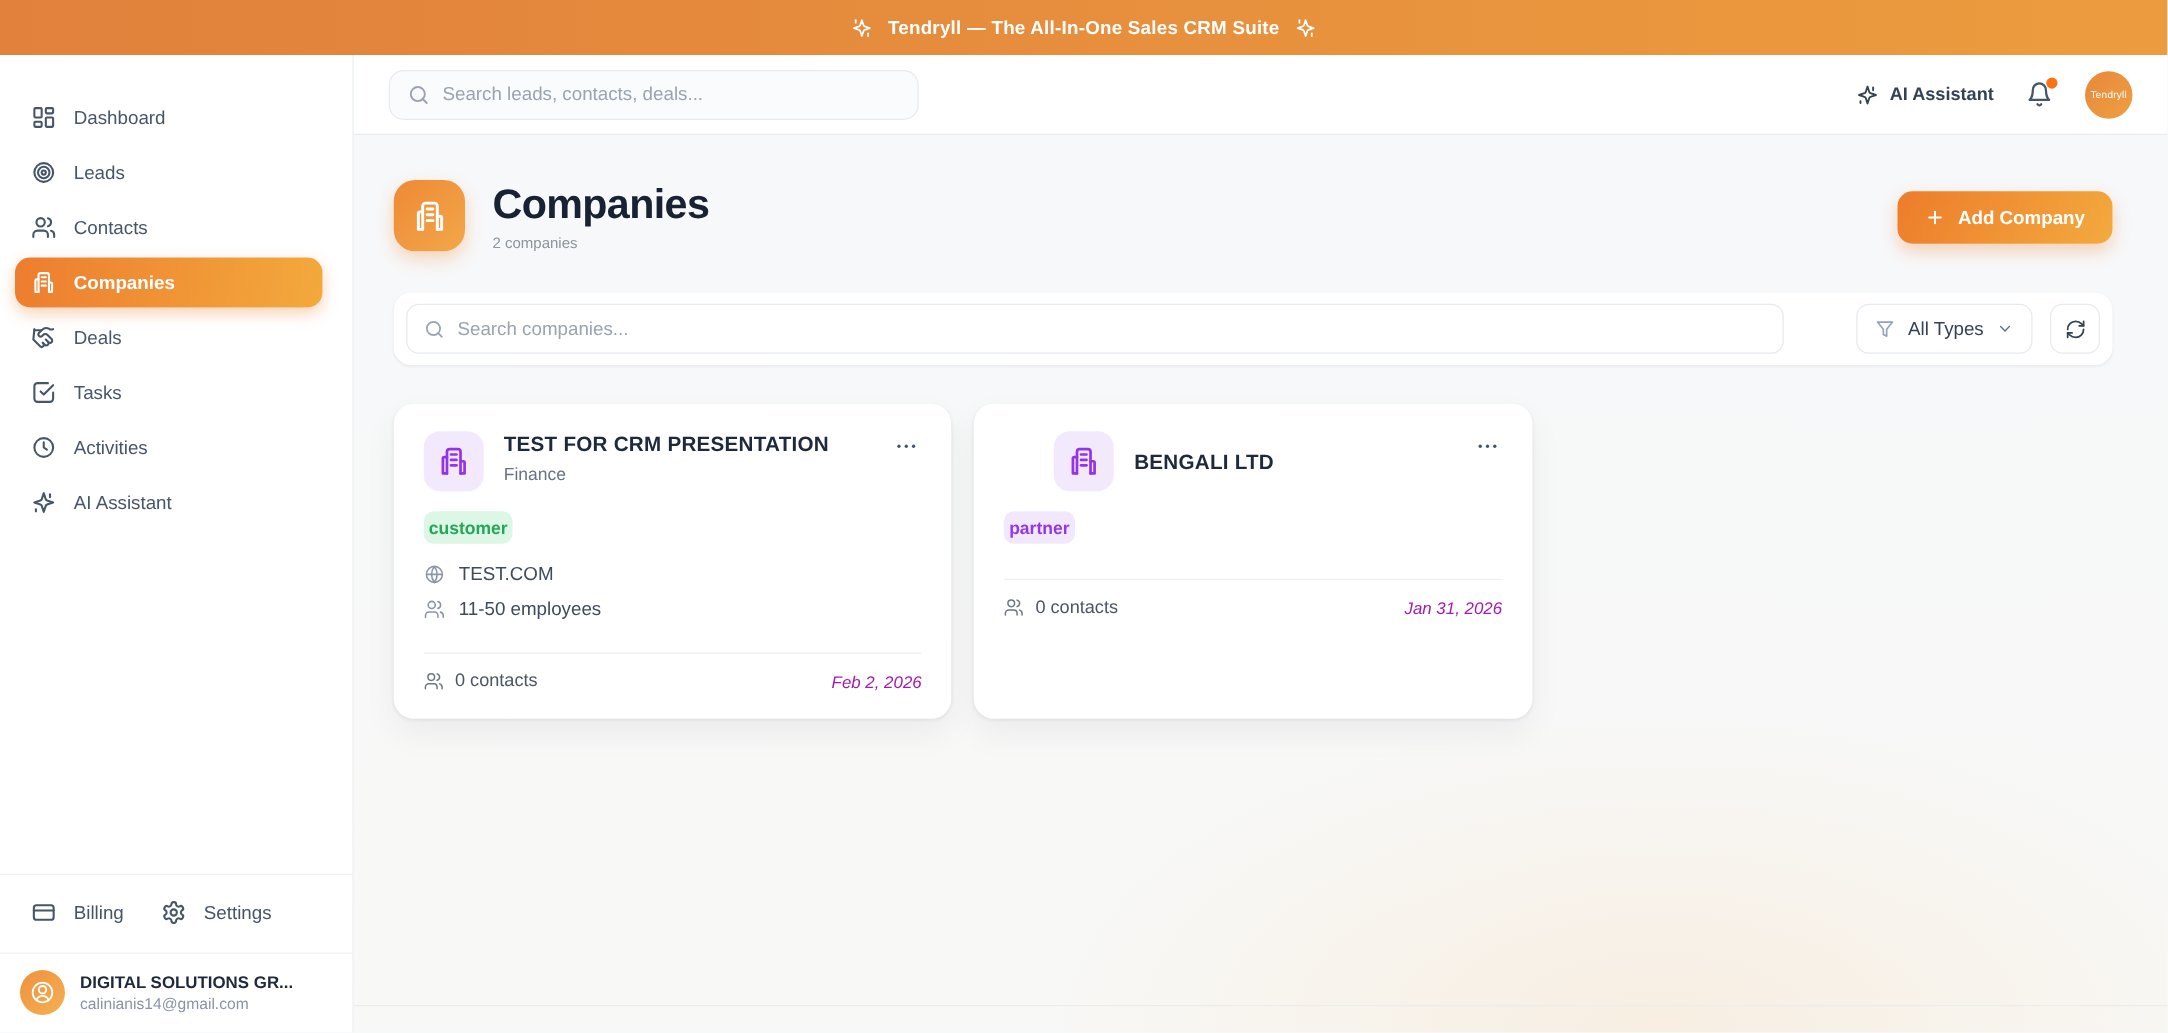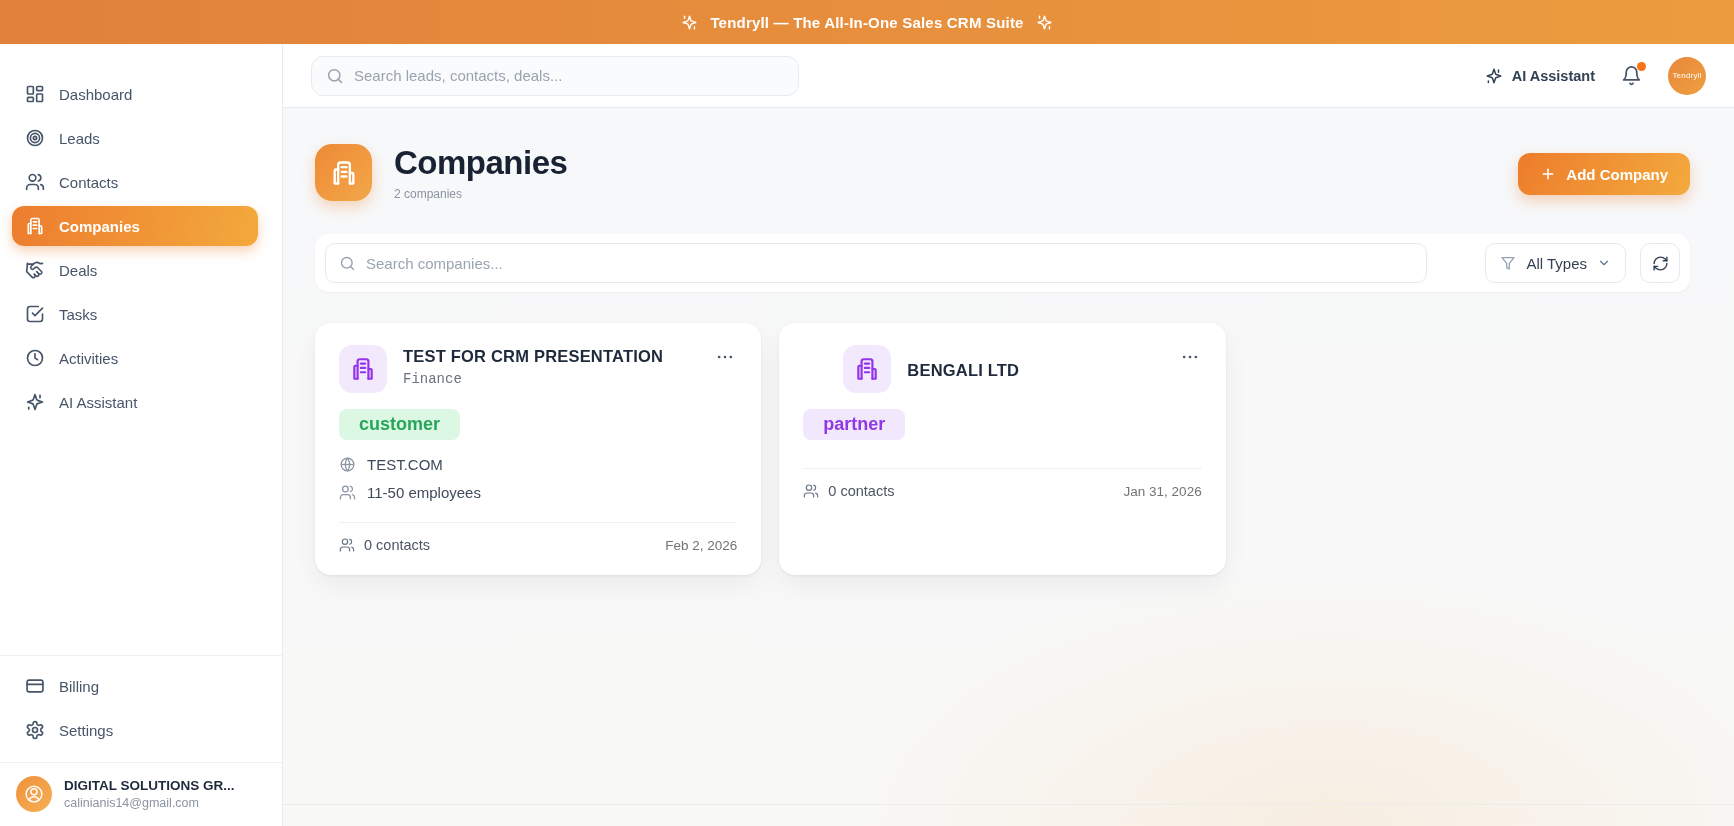--- a/index.html
+++ b/index.html
@@ -19,34 +19,34 @@
     display:flex; flex-direction:column; flex:none; }
   .nav { padding:30px 24px 0 12px; display:flex; flex-direction:column; gap:4px; }
   .nav-item { display:flex; align-items:center; gap:14px; height:40px; padding:0 13px;
     border-radius:12px; color:#475569; font-size:15px; font-weight:500; cursor:pointer; }
   .nav-item .icw { color:#475569; }
   .nav-item.active { background:linear-gradient(100deg,#ed7d2f,#f3a93c); color:#fff; font-weight:600;
     box-shadow:0 5px 12px rgba(237,125,47,.35); }
   .nav-item.active .icw { color:#fff; }
   .sidebar-spacer { flex:1; }
   .sidebar-bottom { border-top:1px solid #eef1f4; padding:10px 24px 12px 12px;
-    display:flex; flex-direction:column; gap:4px; }
+    display:flex; gap:4px; }
   .user-card { border-top:1px solid #eef1f4; padding:13px 16px 14px; display:flex; align-items:center; gap:12px; }
   .user-avatar { width:36px; height:36px; border-radius:50%; flex:none;
     background:linear-gradient(135deg,#ef913d,#f6b054); color:#fff;
     display:flex; align-items:center; justify-content:center; }
   .user-meta { min-width:0; }
   .user-name { font-size:13.5px; font-weight:700; color:#1e293b; white-space:nowrap; }
   .user-email { font-size:12.5px; color:#8a94a4; margin-top:3px; white-space:nowrap; }
 
   
   .main { flex:1; min-width:0; display:flex; flex-direction:column; }
   .topbar { height:64px; background:#fff; border-bottom:1px solid #e8ebef;
     display:flex; align-items:center; padding:0 28px; flex:none; }
-  .global-search { width:488px; height:40px; background:#fafbfc; border:1px solid #e7eaef;
+  .global-search { width:424px; height:40px; background:#fafbfc; border:1px solid #e7eaef;
     border-radius:12px; display:flex; align-items:center; gap:10px; padding:0 14px; color:#9aa3b0; }
   .global-search input { flex:1; border:none; outline:none; background:transparent;
     font-size:15px; color:#334155; font-family:inherit; }
   .global-search input::placeholder { color:#9aa3b0; }
   .topbar-right { margin-left:auto; display:flex; align-items:center; gap:26px; }
   .ai-btn { display:flex; align-items:center; gap:9px; color:#334155;
     font-size:14.5px; font-weight:600; cursor:pointer; background:none; border:none; font-family:inherit; }
   .bell-wrap { position:relative; color:#475569; cursor:pointer; background:none; border:none; }
   .bell-dot { position:absolute; top:-3px; right:-4px; width:9px; height:9px;
     border-radius:50%; background:#f97316; }
@@ -97,36 +97,36 @@
   .cards { margin-top:31px; display:grid; grid-template-columns:repeat(3,1fr); gap:18px; }
   .card { background:#fff; border-radius:16px; padding:22px 24px; height:252px;
     display:flex; flex-direction:column;
     box-shadow:0 1px 3px rgba(16,24,40,.07), 0 12px 26px rgba(16,24,40,.05); }
   .card-head { display:flex; gap:16px; }
   .card-head.top { align-items:flex-start; }
   .card-head.center { align-items:center;padding-left:40px; }
   .co-tile { width:48px; height:48px; border-radius:13px; background:#f3e9fd; color:#9333ea;
     flex:none; display:flex; align-items:center; justify-content:center; }
   .co-name { font-size:16.5px; font-weight:700; color:#1e293b; letter-spacing:.2px; margin-top:2px; }
-  .co-industry { font-size:14px; color:#687382; margin-top:5px;font-family:Liberation Mono, monospace; }
+  .co-industry { font-size:14px; color:#687382; margin-top:5px; }
   .card-menu { margin-left:auto; color:#475569; background:none; border:none; cursor:pointer; padding:2px; }
-  .badge { margin-top:16px; align-self:flex-start; padding:5px 20px; border-radius:8px;
-    font-size:18px; font-weight:600; }
+  .badge { margin-top:16px; align-self:flex-start; padding:5px 4px; border-radius:8px;
+    font-size:14px; font-weight:600; }
   .badge.customer { background:#dcf7e3; color:#27a65a; }
   .badge.partner { background:#f1e8fd; color:#9138e6; }
   .details { margin-top:16px; display:flex; flex-direction:column; gap:11px; }
   .detail-row { display:flex; align-items:center; gap:11px; color:#3f4a5a; font-size:15px; }
   .detail-row .icw { color:#8b95a5; }
   .sep { border-top:1px solid #eef0f3; }
   .sep-auto { margin-top:auto; }
   .sep-flow { margin-top:28px; }
   .card-foot { display:flex; align-items:center; gap:9px; margin-top:14px;
     color:#4b5563; font-size:14.5px; }
   .card-foot .icw { color:#6b7687; }
-  .foot-date { margin-left:auto; color:#737373; font-size:13.5px; }
+  .foot-date { margin-left:auto; color:#a21caf; font-size:13.5px;font-style:italic; }
 </style>
 </head>
 <body>
 
 <div class="banner">
   <span class="icw">
     <svg width="17" height="17" viewBox="0 0 24 24" fill="none" stroke="currentColor" stroke-width="2" stroke-linecap="round" stroke-linejoin="round">
         <path d="m12 3-1.9 5.8a2 2 0 0 1-1.3 1.3L3 12l5.8 1.9a2 2 0 0 1 1.3 1.3L12 21l1.9-5.8a2 2 0 0 1 1.3-1.3L21 12l-5.8-1.9a2 2 0 0 1-1.3-1.3Z"></path>
         <path d="M5 3v3"></path>
         <path d="M19 18v3"></path>

